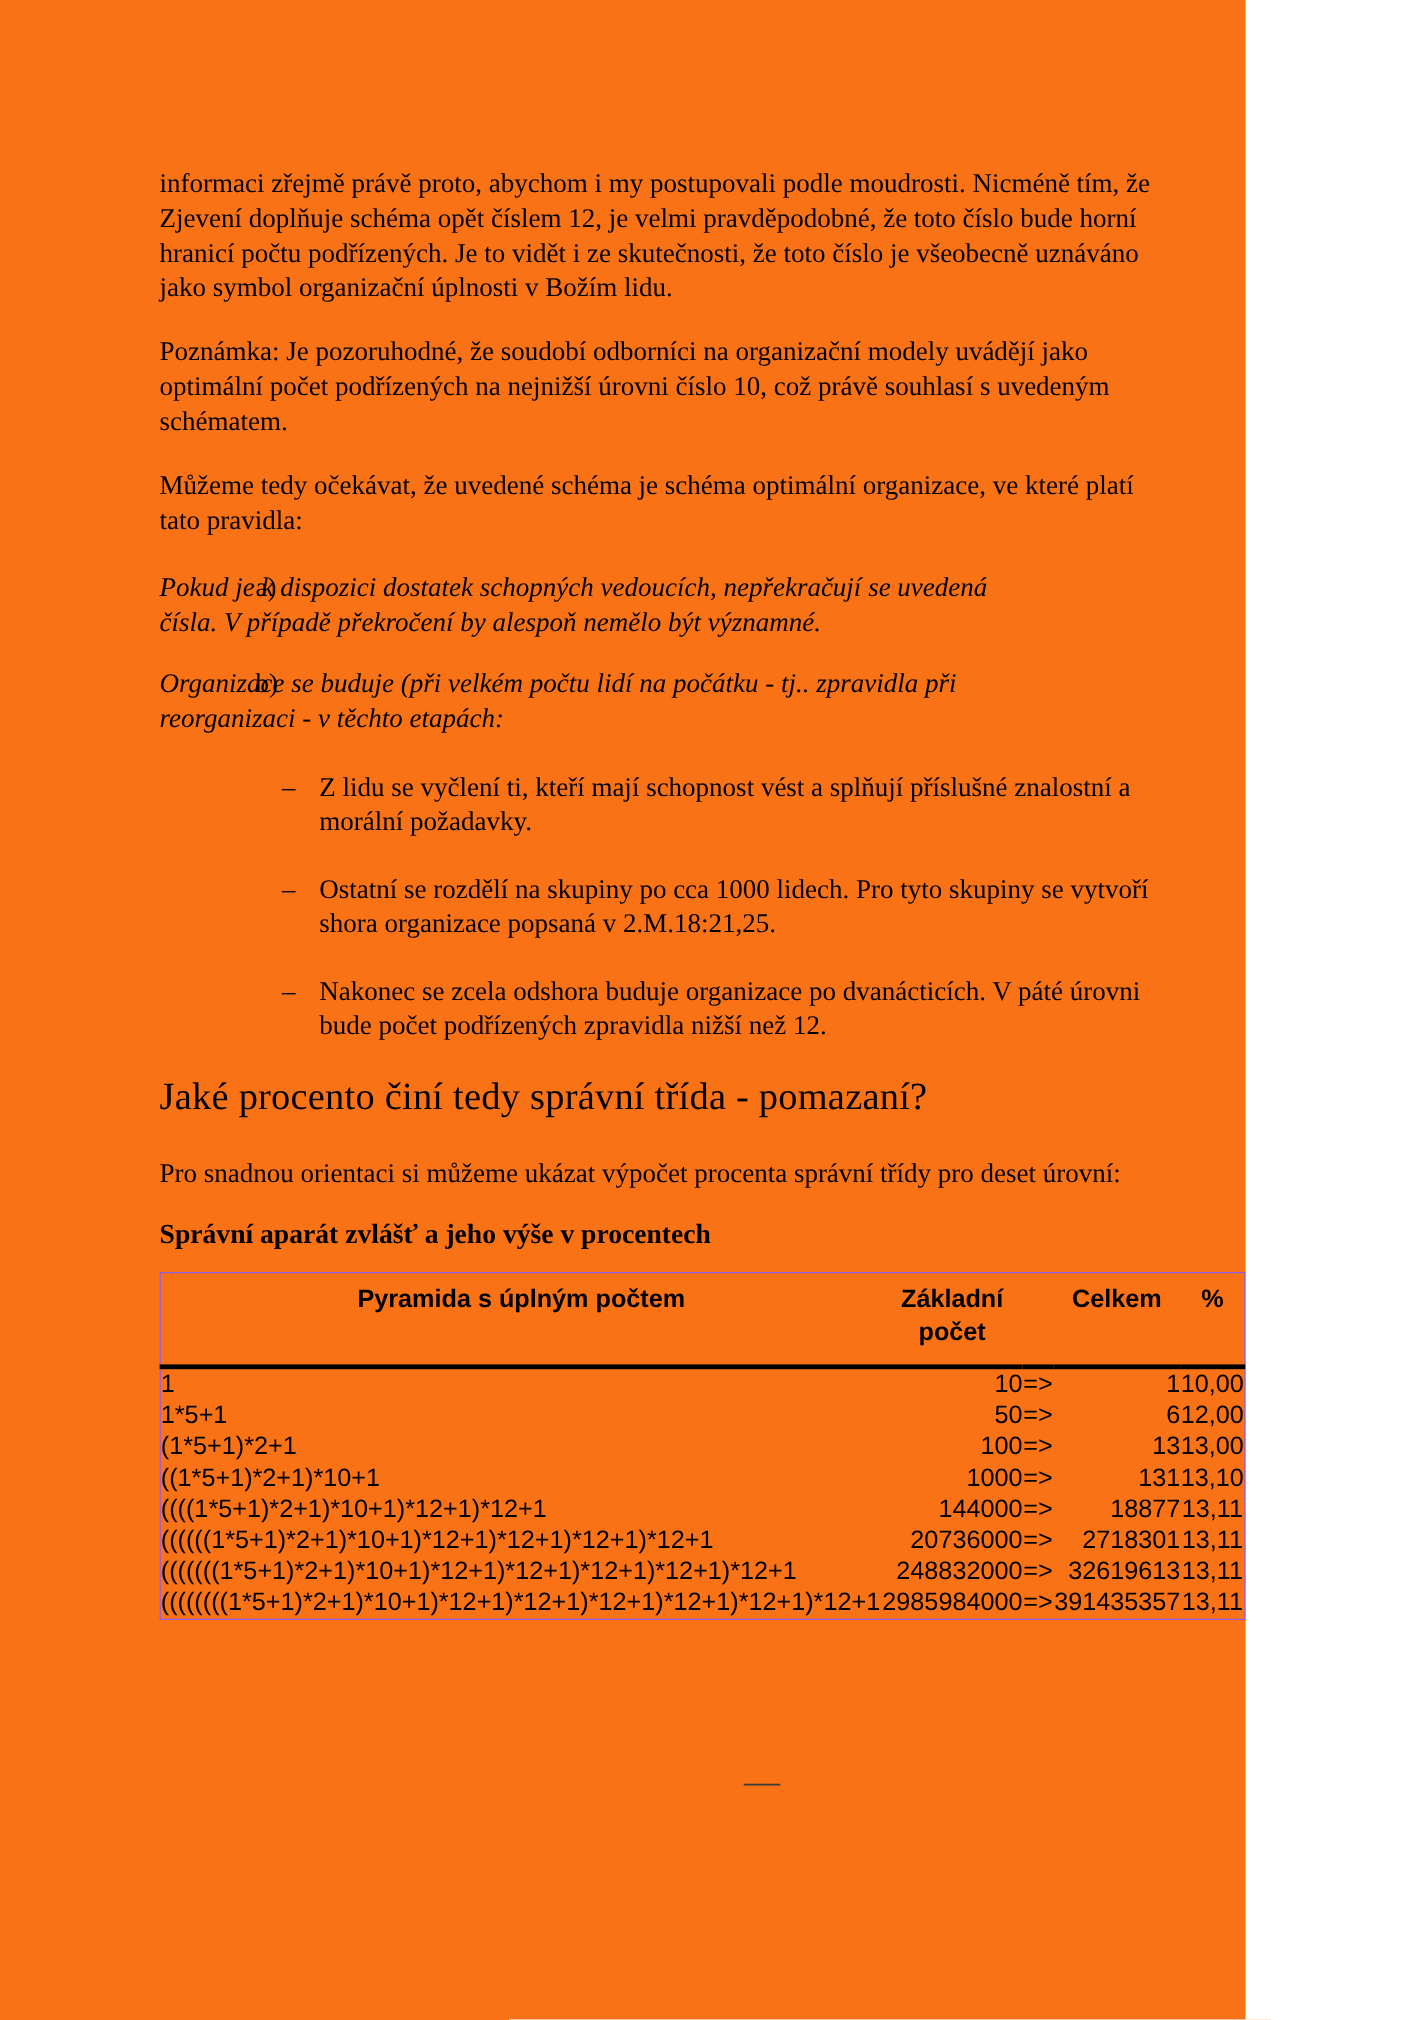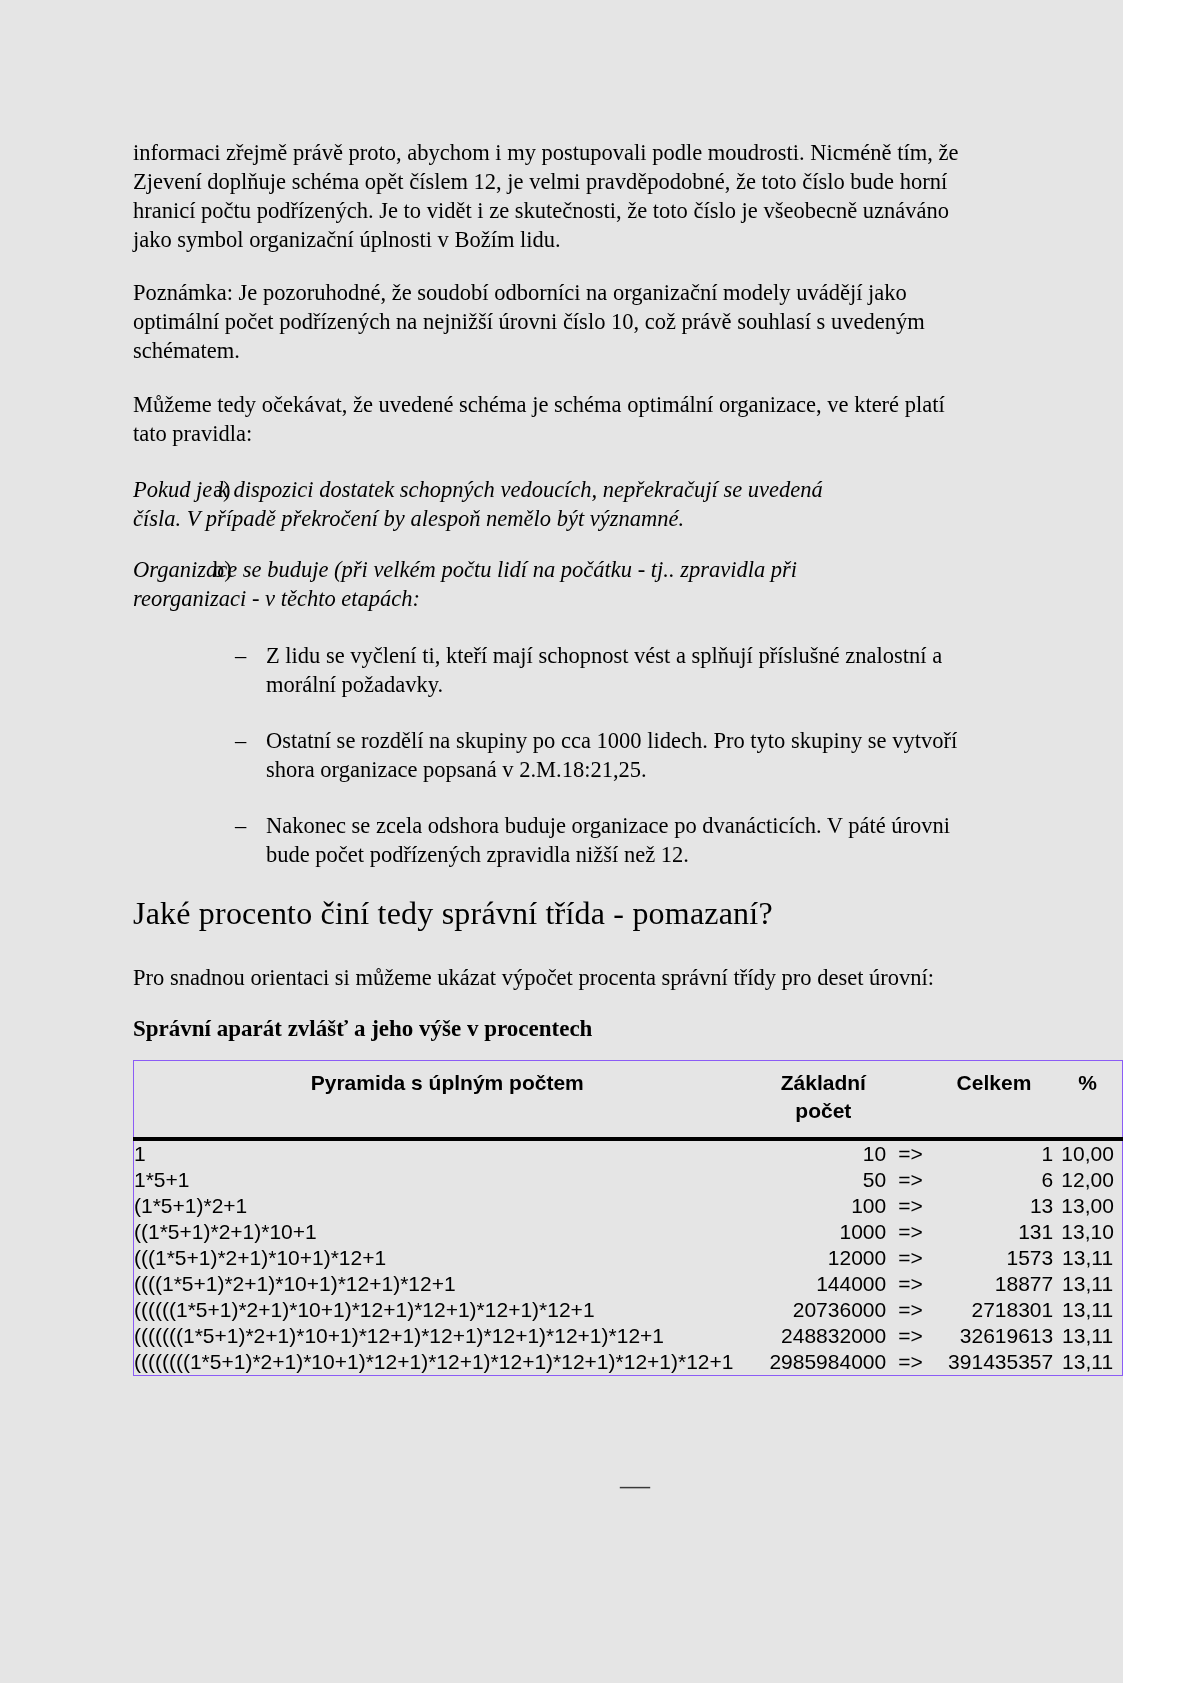--- a/index.html
+++ b/index.html
@@ -1,17 +1,17 @@
 <!DOCTYPE html>
 <html><head>
 <meta charset="utf-8">
 <style>
   html,body { margin:0; padding:0; background:#ffffff; }
   .page {
-    position:relative; width:1123px; height:1683px; background:#e5e5e5;
+    position:relative; width:1038px; height:1683px; background:#f97316;
     font-family:"Liberation Serif", serif; color:#000; overflow:hidden;
   }
   .block { position:absolute; left:133px; width:935px; }
   .para { font-size:22.5px; line-height:29px; white-space:pre-line; }
   .list-item { position:absolute; left:133px; width:935px; font-size:22.5px; line-height:29px; }
   .list-item .marker { position:absolute; top:0; }
   .lettered .marker { left:80px; }
   .lettered .li-text { white-space:pre-line;font-style:italic; }
   .dashed .marker { left:102px; }
   .dashed .li-text { margin-left:133px; white-space:pre-line; }
@@ -138,27 +138,20 @@
     </tr>
 
     <tr>
       <td class="c-formula">((1*5+1)*2+1)*10+1</td>
       <td class="c-base">1000</td>
       <td class="c-arrow">=&gt;</td>
       <td class="c-total">131</td>
       <td class="c-percent">13,10</td>
     </tr>
 
-    <tr>
-      <td class="c-formula">(((1*5+1)*2+1)*10+1)*12+1</td>
-      <td class="c-base">12000</td>
-      <td class="c-arrow">=&gt;</td>
-      <td class="c-total">1573</td>
-      <td class="c-percent">13,11</td>
-    </tr>
 
     <tr>
       <td class="c-formula">((((1*5+1)*2+1)*10+1)*12+1)*12+1</td>
       <td class="c-base">144000</td>
       <td class="c-arrow">=&gt;</td>
       <td class="c-total">18877</td>
       <td class="c-percent">13,11</td>
     </tr>
 
 

